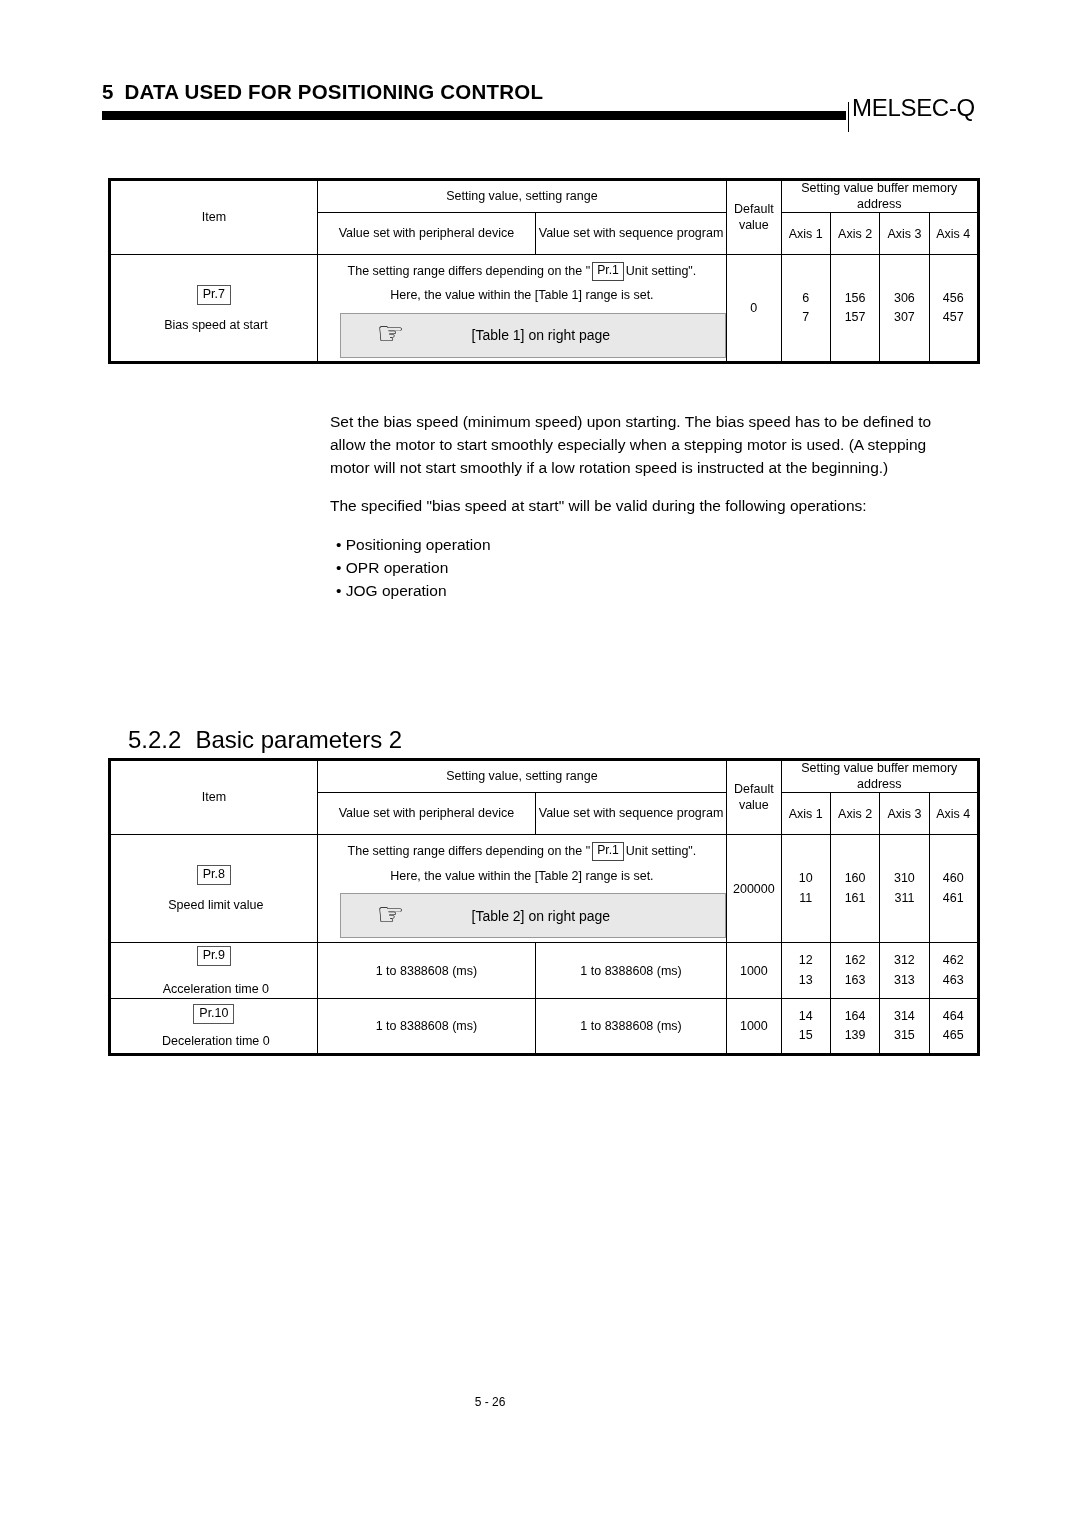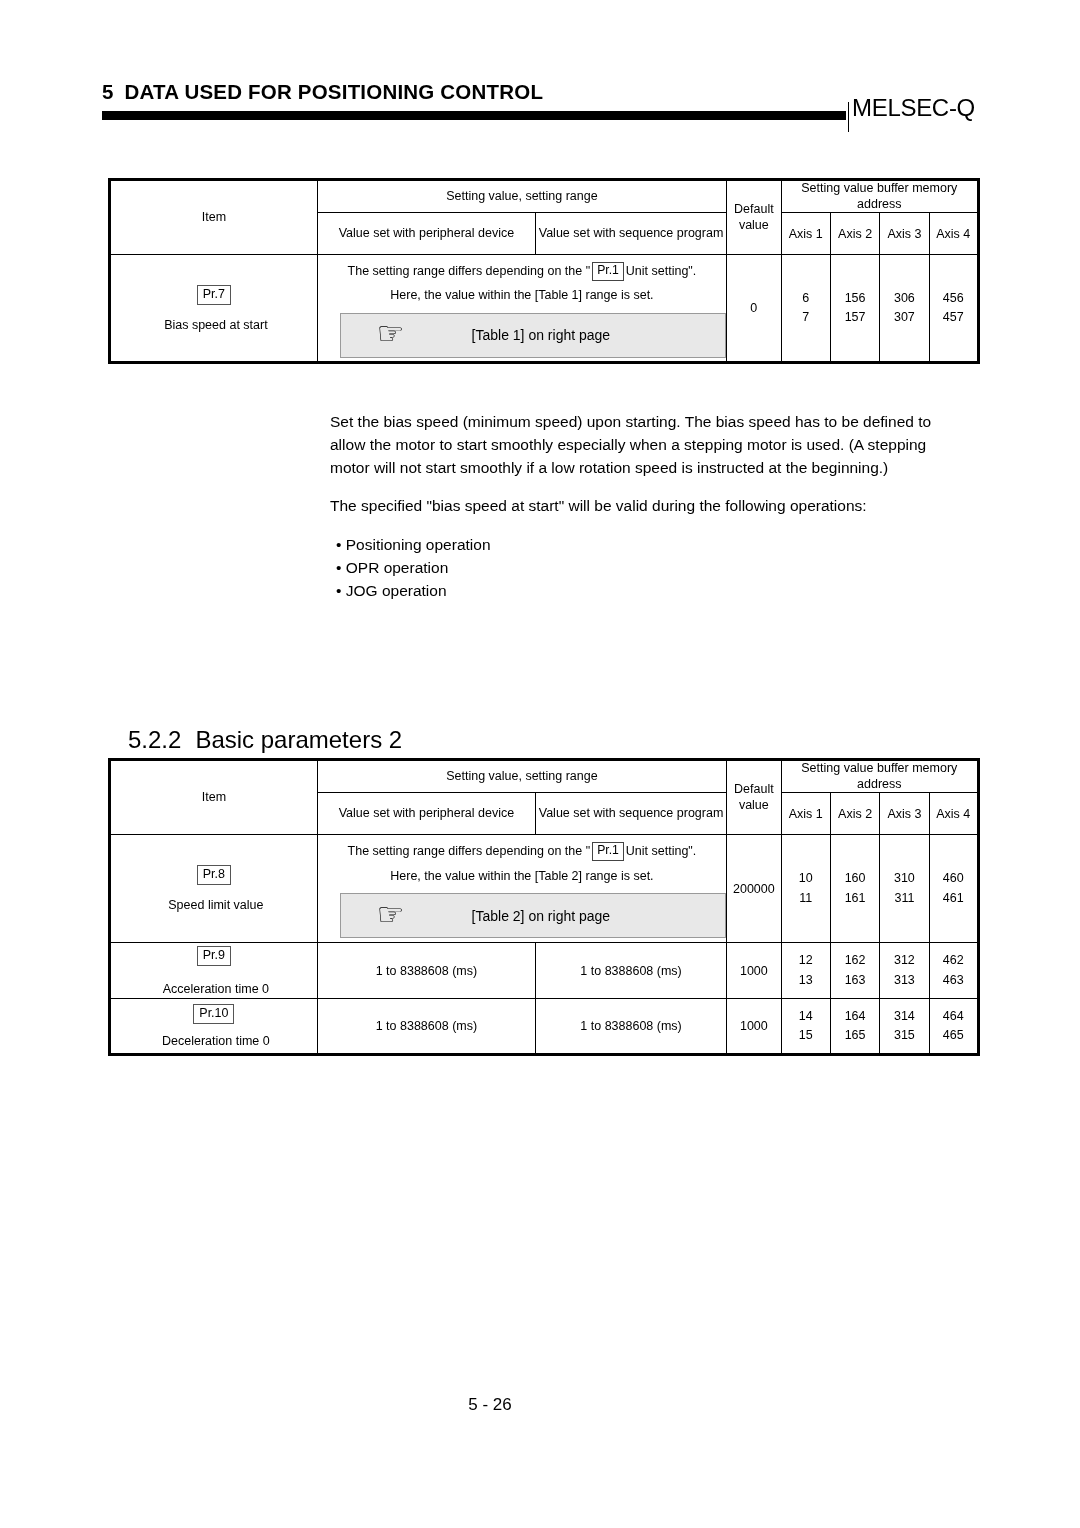--- a/index.html
+++ b/index.html
@@ -186,21 +186,21 @@
     margin-top: 26px;
   }
   .section-heading .sec-num { margin-right: 14px; }
 
   
   .page-footer {
     position: absolute;
     left: 0; top: 1395px;
     width: 980px;
     text-align: center;
-    font-size: 17px;
+    font-size: 12px;
   }
 </style>
 </head>
 <body>
 
 <div class="page-header">
   <div class="hdr-chapter">
     <span class="num">5</span><span>DATA USED FOR POSITIONING CONTROL</span>
   </div>
   <div class="hdr-rule"></div>
@@ -396,21 +396,21 @@
       </td>
       <td class="plain-range outer-bottom">1 to 8388608 (ms)</td>
       <td class="plain-range outer-bottom">1 to 8388608 (ms)</td>
       <td class="default-cell outer-bottom">1000</td>
       <td class="addr-cell outer-bottom">
         <span>14</span><br>
         <span>15</span>
       </td>
       <td class="addr-cell outer-bottom">
         <span>164</span><br>
-        <span>165</span>
+        <span>139</span>
       </td>
       <td class="addr-cell outer-bottom">
         <span>314</span><br>
         <span>315</span>
       </td>
       <td class="addr-cell outer-bottom outer-right">
         <span>464</span><br>
         <span>465</span>
       </td>
     </tr>

